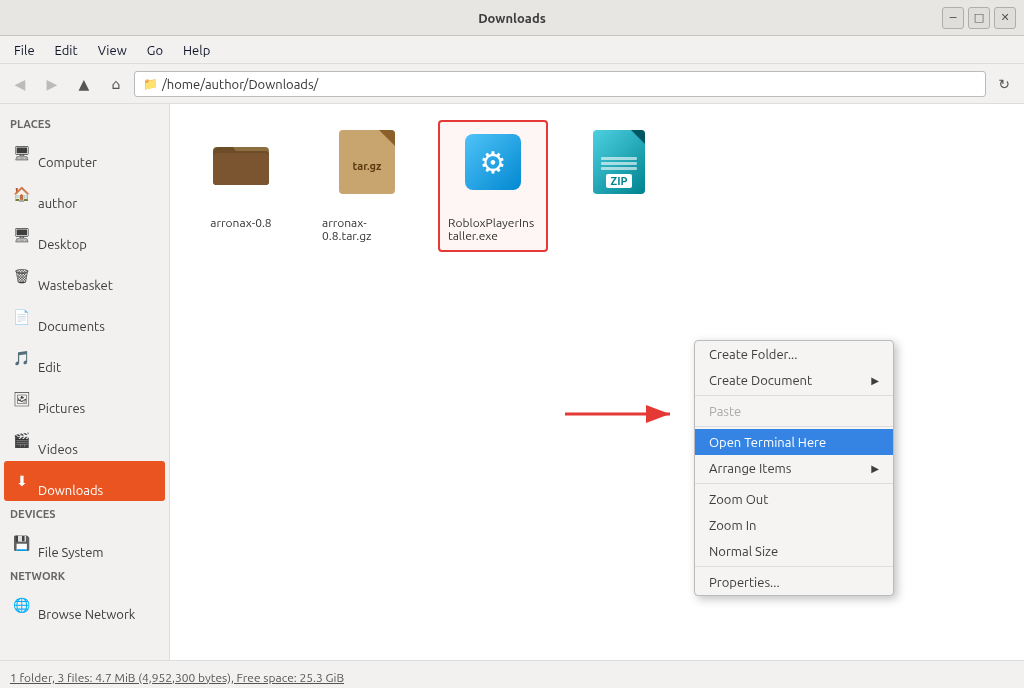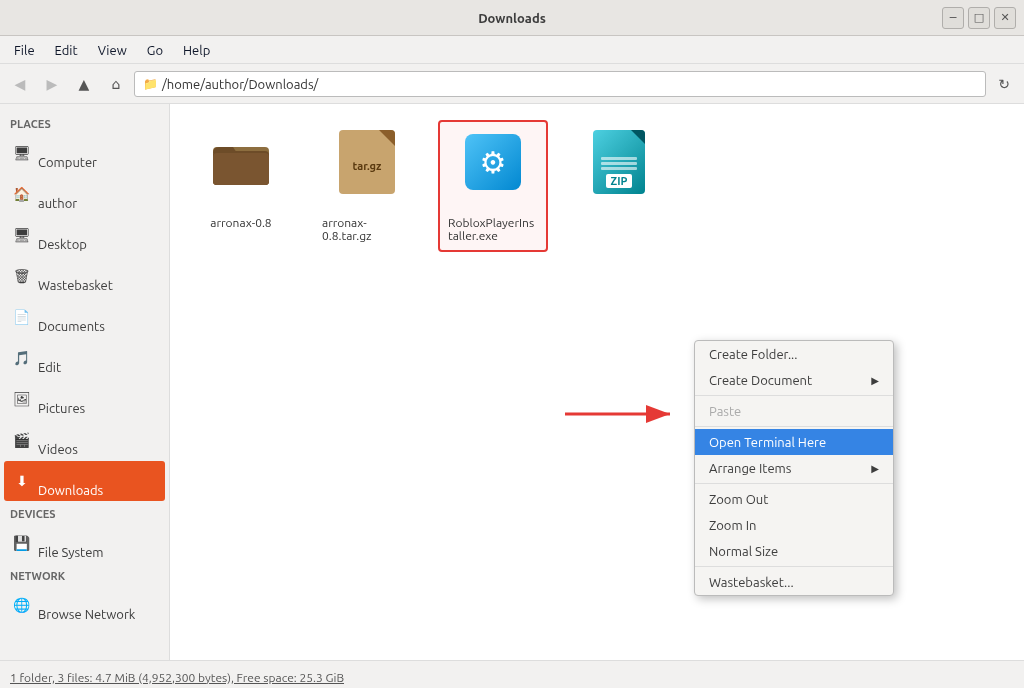--- a/index.html
+++ b/index.html
@@ -459,21 +459,21 @@
         <span>Zoom Out</span>
       </div>
       <div class="context-menu-item">
         <span>Zoom In</span>
       </div>
       <div class="context-menu-item">
         <span>Normal Size</span>
       </div>
       <div class="context-menu-separator"></div>
       <div class="context-menu-item">
-        <span>Wastebasket...</span>
+        <span>Properties...</span>
       </div>
     </div>
 
   </div>
 </div>
 
 <div class="statusbar">
   <span>1 folder, 3 files: 4.7 MiB (4,952,300 bytes), Free space: 25.3 GiB</span>
 </div>
 

